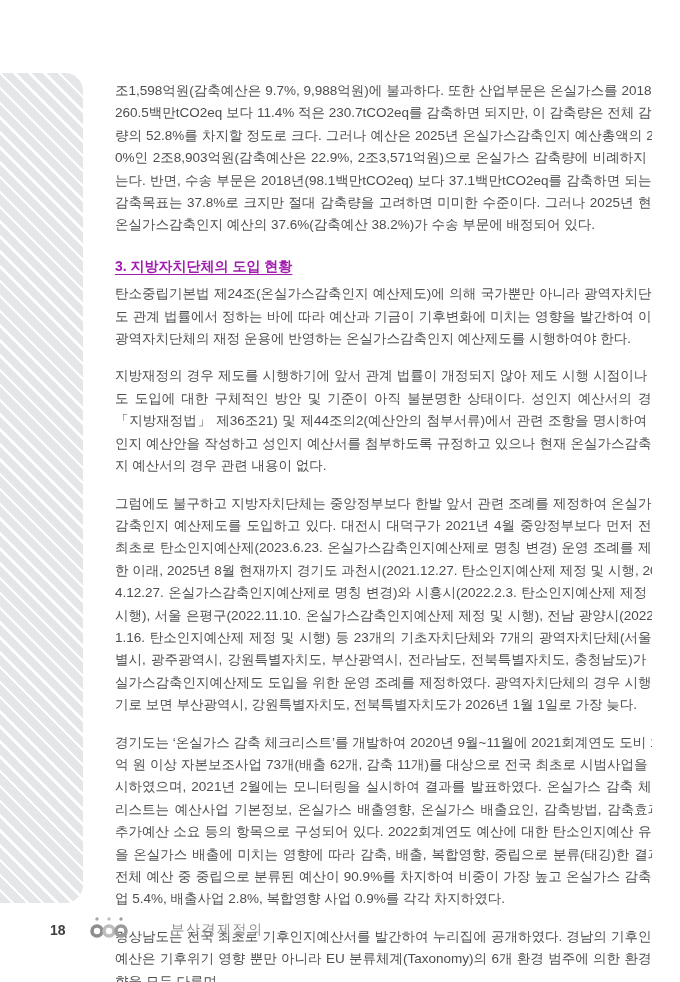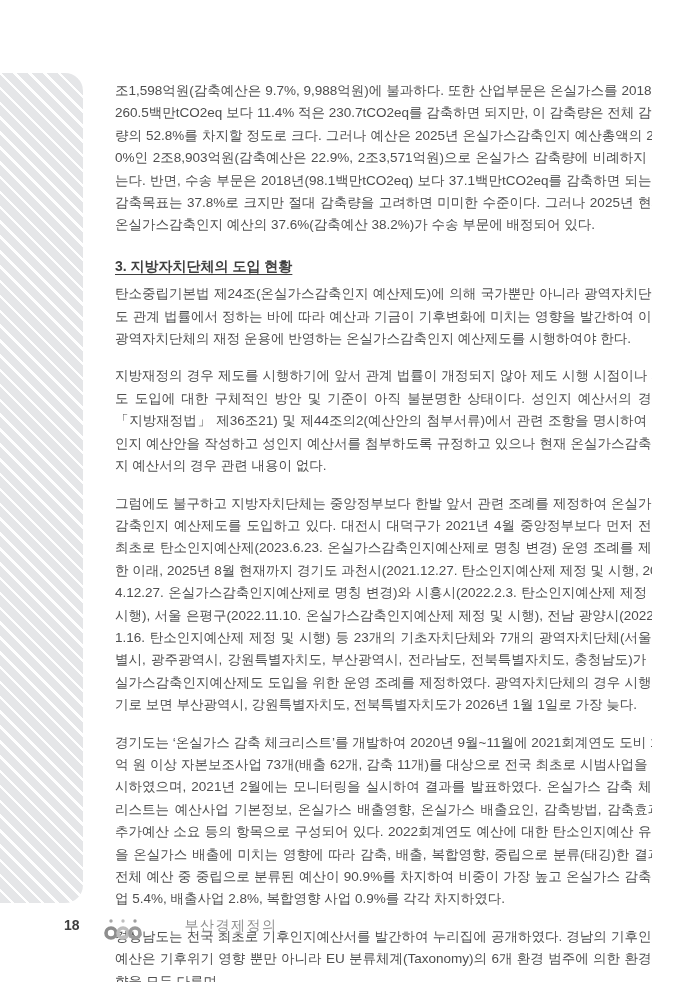--- a/index.html
+++ b/index.html
@@ -44,32 +44,32 @@
   }
 
   .para { margin-bottom: 15px; }
   .para:last-child { margin-bottom: 0; }
 
   .section-heading {
     display: inline-block;
     margin: 3px 0 6px 0;
     font-size: 14px;
     font-weight: bold;
-    color: #404040;
+    color: #a21caf;
     text-decoration: underline;
     text-underline-offset: 3px;
   }
 
   .footer {
     position: absolute;
-    left: 64px;
+    left: 50px;
     top: 917px;
     height: 26px;
     display: flex;
-    align-items: flex-start;
+    align-items: center;
   }
 
   .page-number {
     font-size: 14px;
     font-weight: bold;
     color: #3e3e3e;
     margin-right: 24px;
   }
 
   .brand-logo { display: inline-block; margin-right: 9px; }

